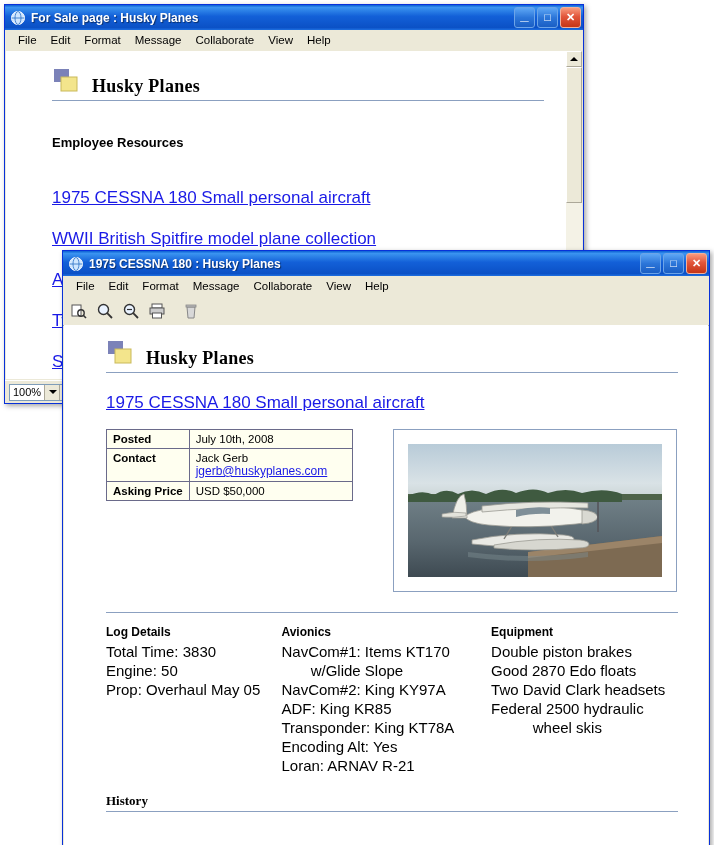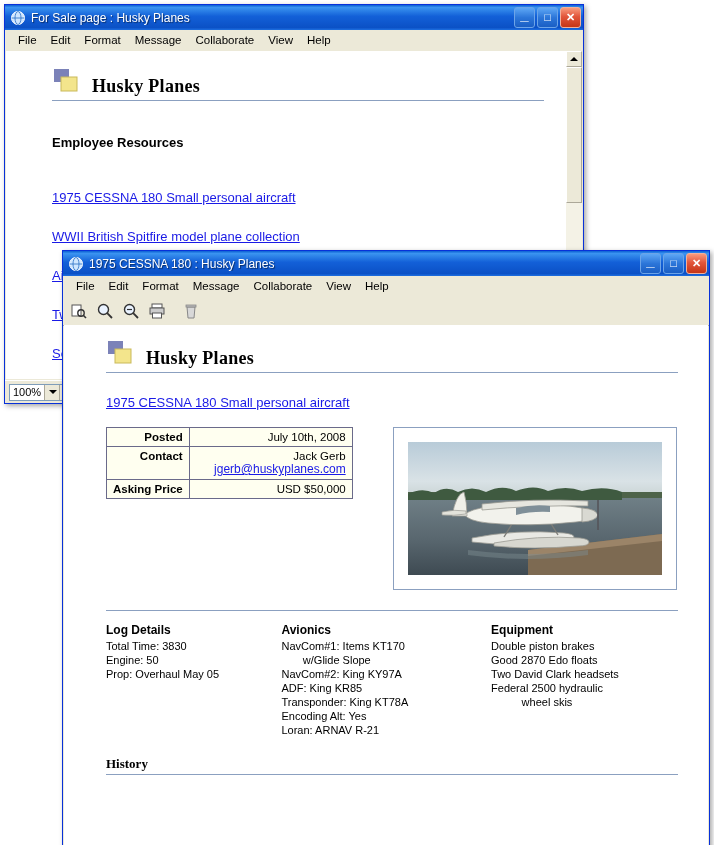--- a/index.html
+++ b/index.html
@@ -35,21 +35,21 @@
   .title-icon {
     width: 16px; height: 16px;
     margin-right: 5px;
     position: relative;
     flex: 0 0 auto;
   }
   .title-icon svg { display: block; }
   .title-text {
     color: #ffffff;
     font-size: 12px;
-    font-weight: normal;
+    font-weight: bold;
     text-shadow: 1px 1px 1px rgba(0,0,0,0.5);
     white-space: nowrap;
     overflow: hidden;
     flex: 1 1 auto;
   }
   .title-buttons {
     display: flex;
     gap: 2px;
     flex: 0 0 auto;
   }
@@ -212,21 +212,21 @@
     border-bottom: 1px solid #8ba0c0;
     margin-top: 5px;
   }
   .h2 {
     font-size: 13px;
     font-weight: bold;
     margin: 0;
   }
   .link {
     color: #1a1ae6;
-    font-size: 13px;
+    font-size: 17px;
   }
   .small-link {
     color: #1a1ae6;
     text-decoration: underline;
     font-size: 12px;
   }
 
   
   #win1 { left: 4px; top: 4px; width: 580px; height: 400px; }
   #win1 .client { left: 1px; right: 1px; top: 46px; bottom: 24px; }
@@ -238,21 +238,20 @@
   #win2 .doc { padding: 16px 22px 0 42px; }
 
   table.spec {
     border-collapse: collapse;
     font-size: 11.5px;
   }
   table.spec td {
     border: 1px solid #6a6a8a;
     padding: 3px 6px;
     vertical-align: top;
-    text-align: right;
   }
   table.spec td.k {
     font-weight: bold;
     background: #fffff0;
     white-space: nowrap;
   }
   table.spec td.v { background: #fffff0; min-width: 150px; }
 
   .photo-frame {
     border: 1px solid #8ba0c0;
@@ -268,21 +267,21 @@
     overflow: hidden;
     border: 0;
   }
   .section-title {
     font-size: 13px;
     font-weight: bold;
     font-family: "Liberation Serif", serif;
   }
   .thin-rule { border-bottom: 1px solid #8ba0c0; margin-top: 2px; }
   .col-head { font-weight: bold; font-size: 12px; margin-bottom: 3px; }
-  .col-body { font-size: 11px; line-height: 1.27; }
+  .col-body { font-size: 15px; line-height: 1.27; }
 </style>
 </head>
 <body>
 
 <div id="root">
 
   <div class="window" id="win1">
     <div class="titlebar">
       <span class="title-icon">
         <svg width="16" height="16" viewBox="0 0 16 16">

